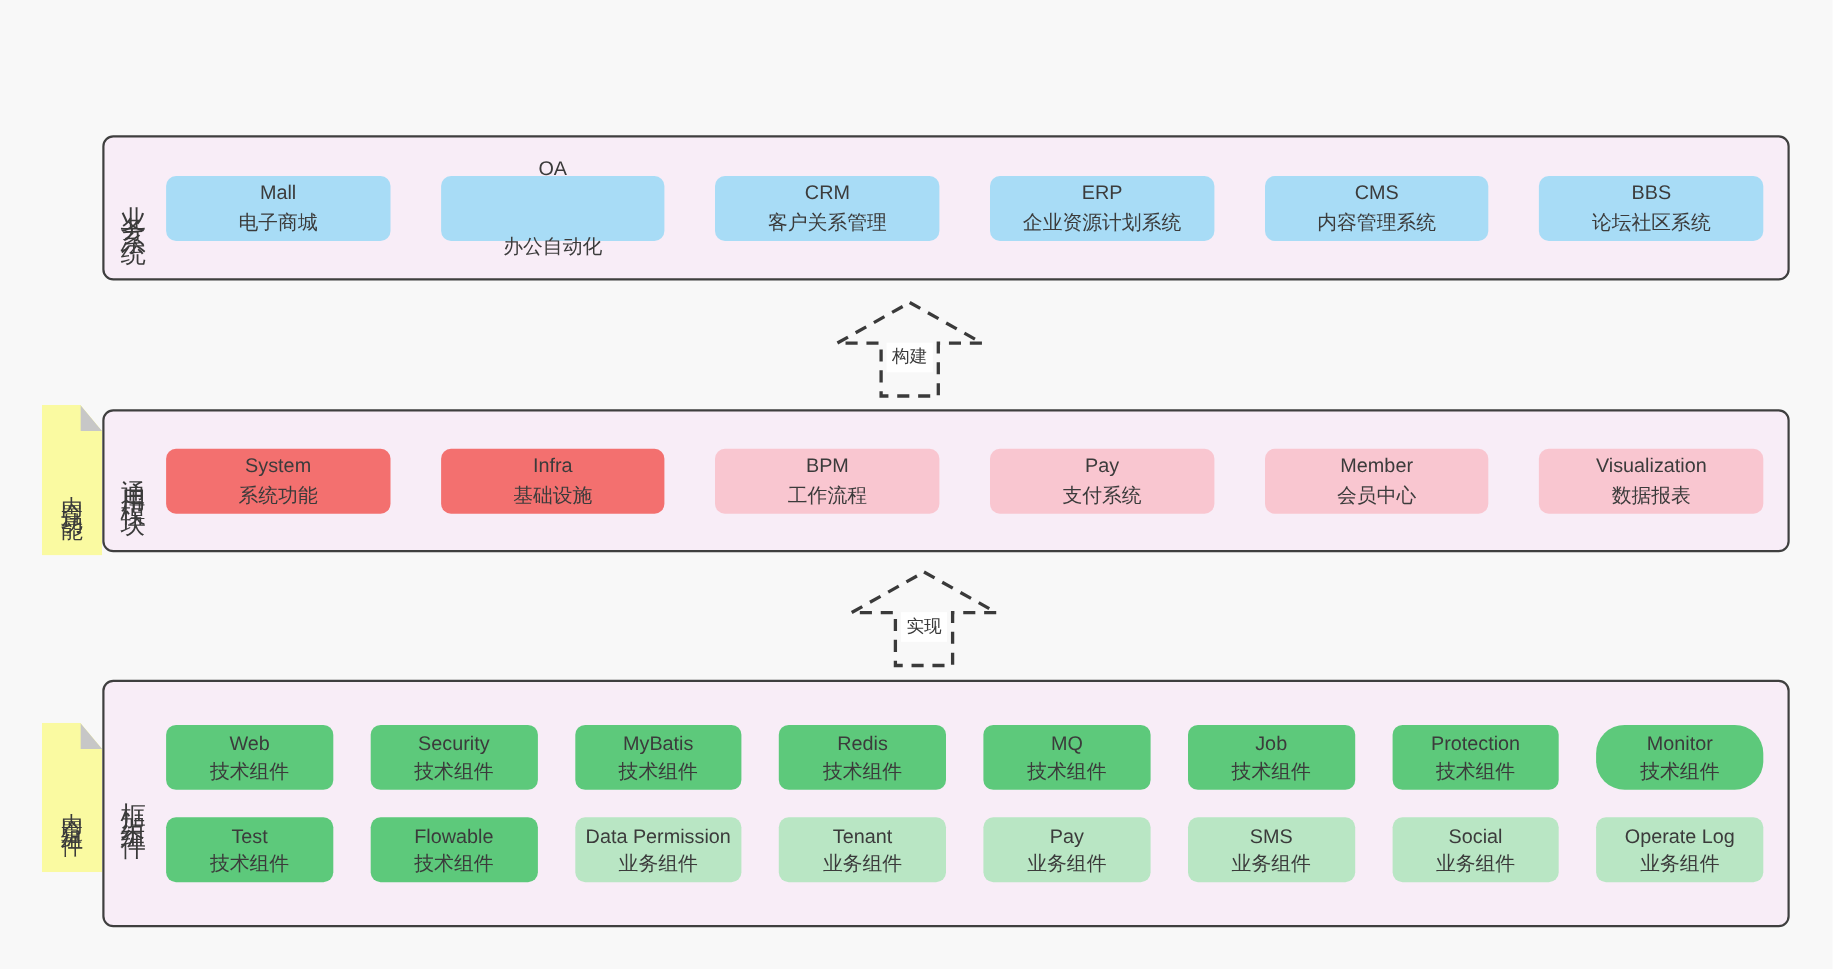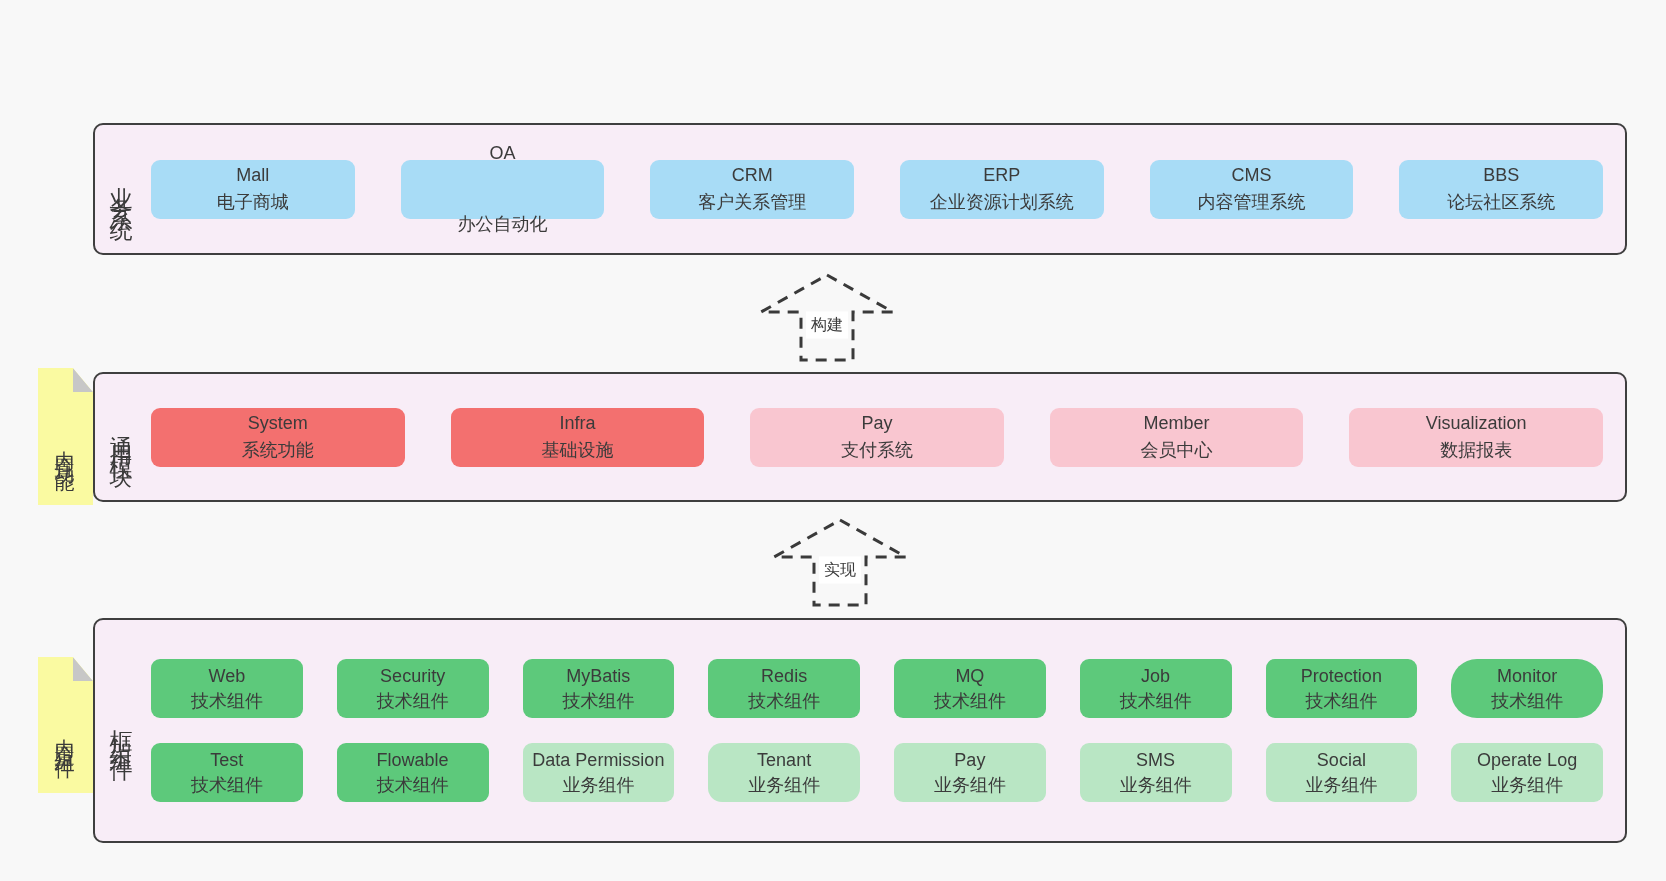--- a/index.html
+++ b/index.html
@@ -153,20 +153,24 @@
         <div class="box-row">
           <div class="box" style="background: rgb(243, 112, 111);">
             <div class="box-name">System</div>
             <div class="box-desc">系统功能</div>
           </div>
           <div class="box" style="background: rgb(243, 112, 111);">
             <div class="box-name">Infra</div>
             <div class="box-desc">基础设施</div>
           </div>
           <div class="box" style="background: rgb(249, 198, 208);">
+            <div class="box-name">BPM</div>
+            <div class="box-desc">工作流程</div>
+          </div>
+          <div class="box" style="background: rgb(249, 198, 208);">
             <div class="box-name">Pay</div>
             <div class="box-desc">支付系统</div>
           </div>
           <div class="box" style="background: rgb(249, 198, 208); text-align: center;">
             <div class="box-name">Member</div>
             <div class="box-desc">会员中心</div>
           </div>
           <div class="box" style="background: rgb(249, 198, 208);">
             <div class="box-name">Visualization</div>
             <div class="box-desc">数据报表</div>
@@ -220,21 +224,21 @@
             <div class="box-desc">技术组件</div>
           </div>
           <div class="box" style="background: rgb(93, 201, 123);">
             <div class="box-name">Flowable</div>
             <div class="box-desc">技术组件</div>
           </div>
           <div class="box" style="background: rgb(185, 230, 196);">
             <div class="box-name">Data Permission</div>
             <div class="box-desc">业务组件</div>
           </div>
-          <div class="box" style="background: rgb(185, 230, 196); border-radius: 14px;">
+          <div class="box" style="background: rgb(185, 230, 196);">
             <div class="box-name">Tenant</div>
             <div class="box-desc">业务组件</div>
           </div>
           <div class="box" style="background: rgb(185, 230, 196);">
             <div class="box-name">Pay</div>
             <div class="box-desc">业务组件</div>
           </div>
           <div class="box" style="background: rgb(185, 230, 196);">
             <div class="box-name">SMS</div>
             <div class="box-desc">业务组件</div>

